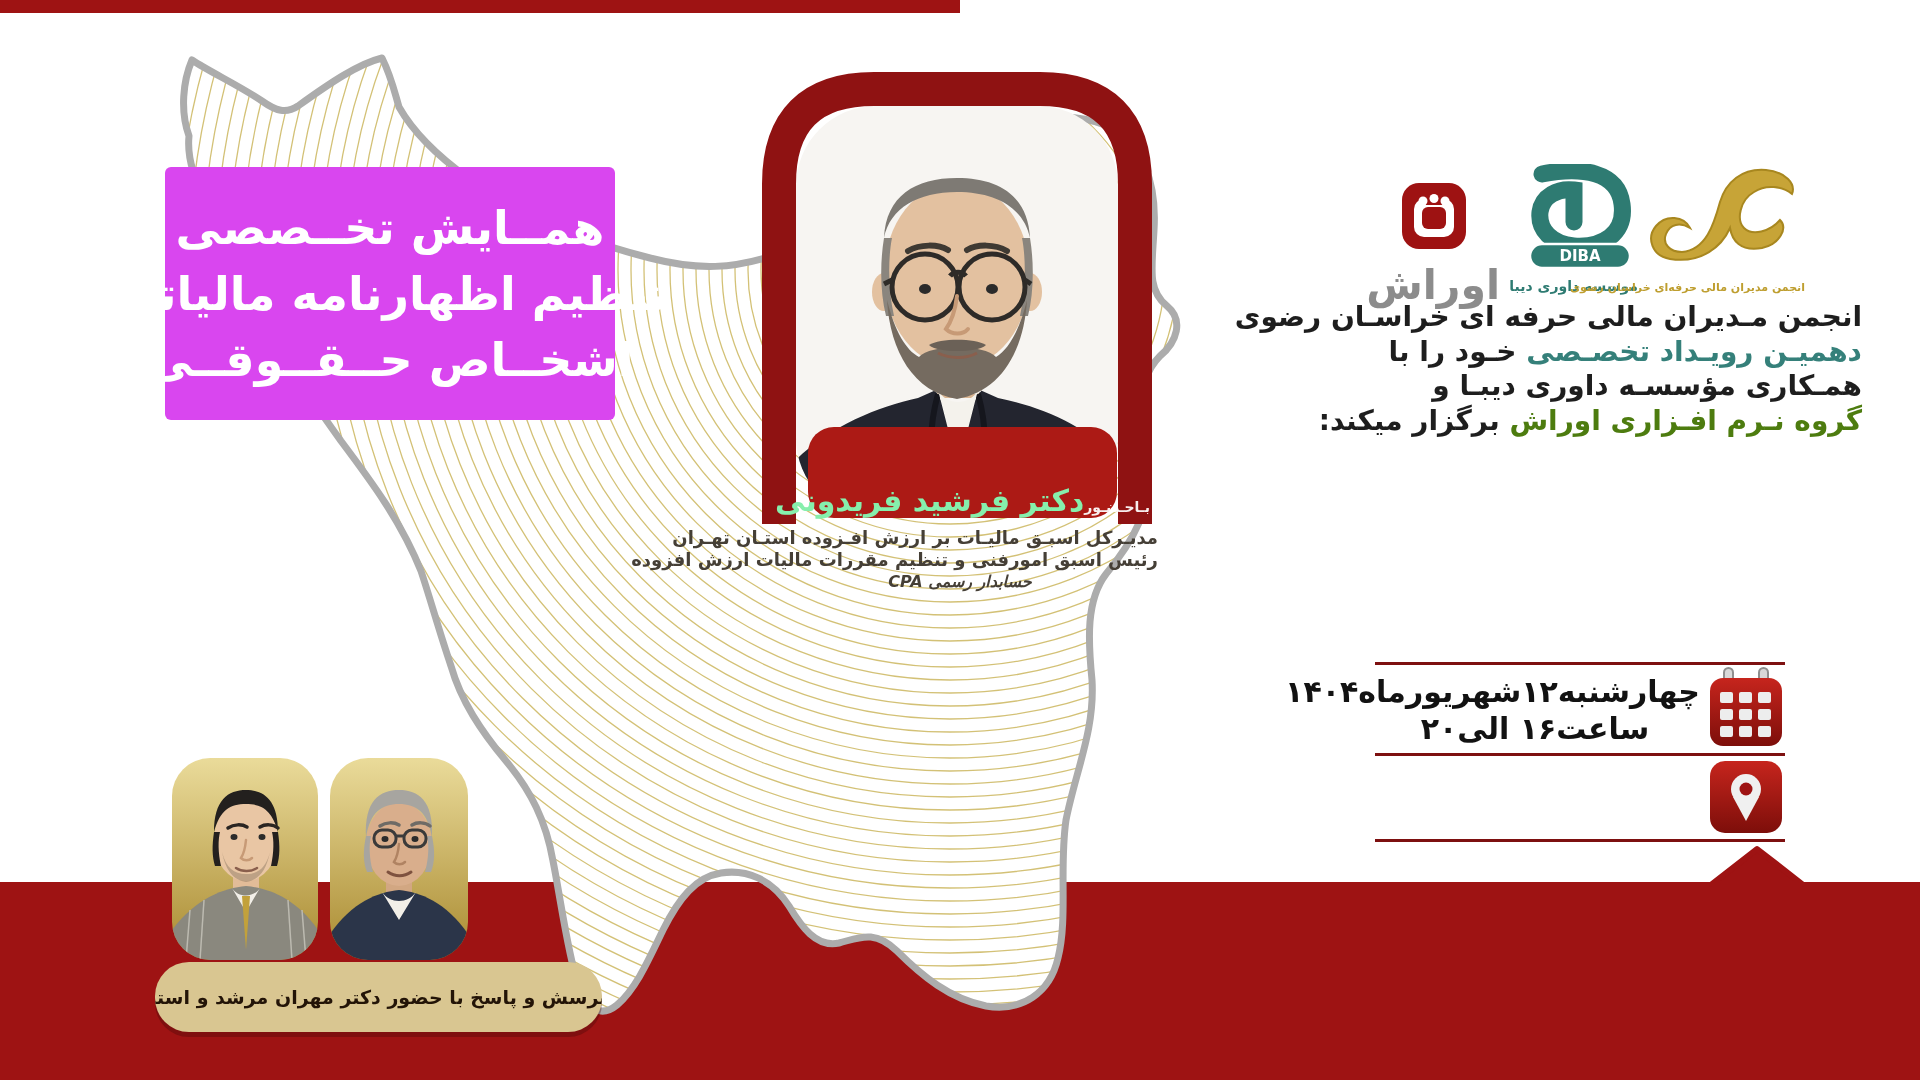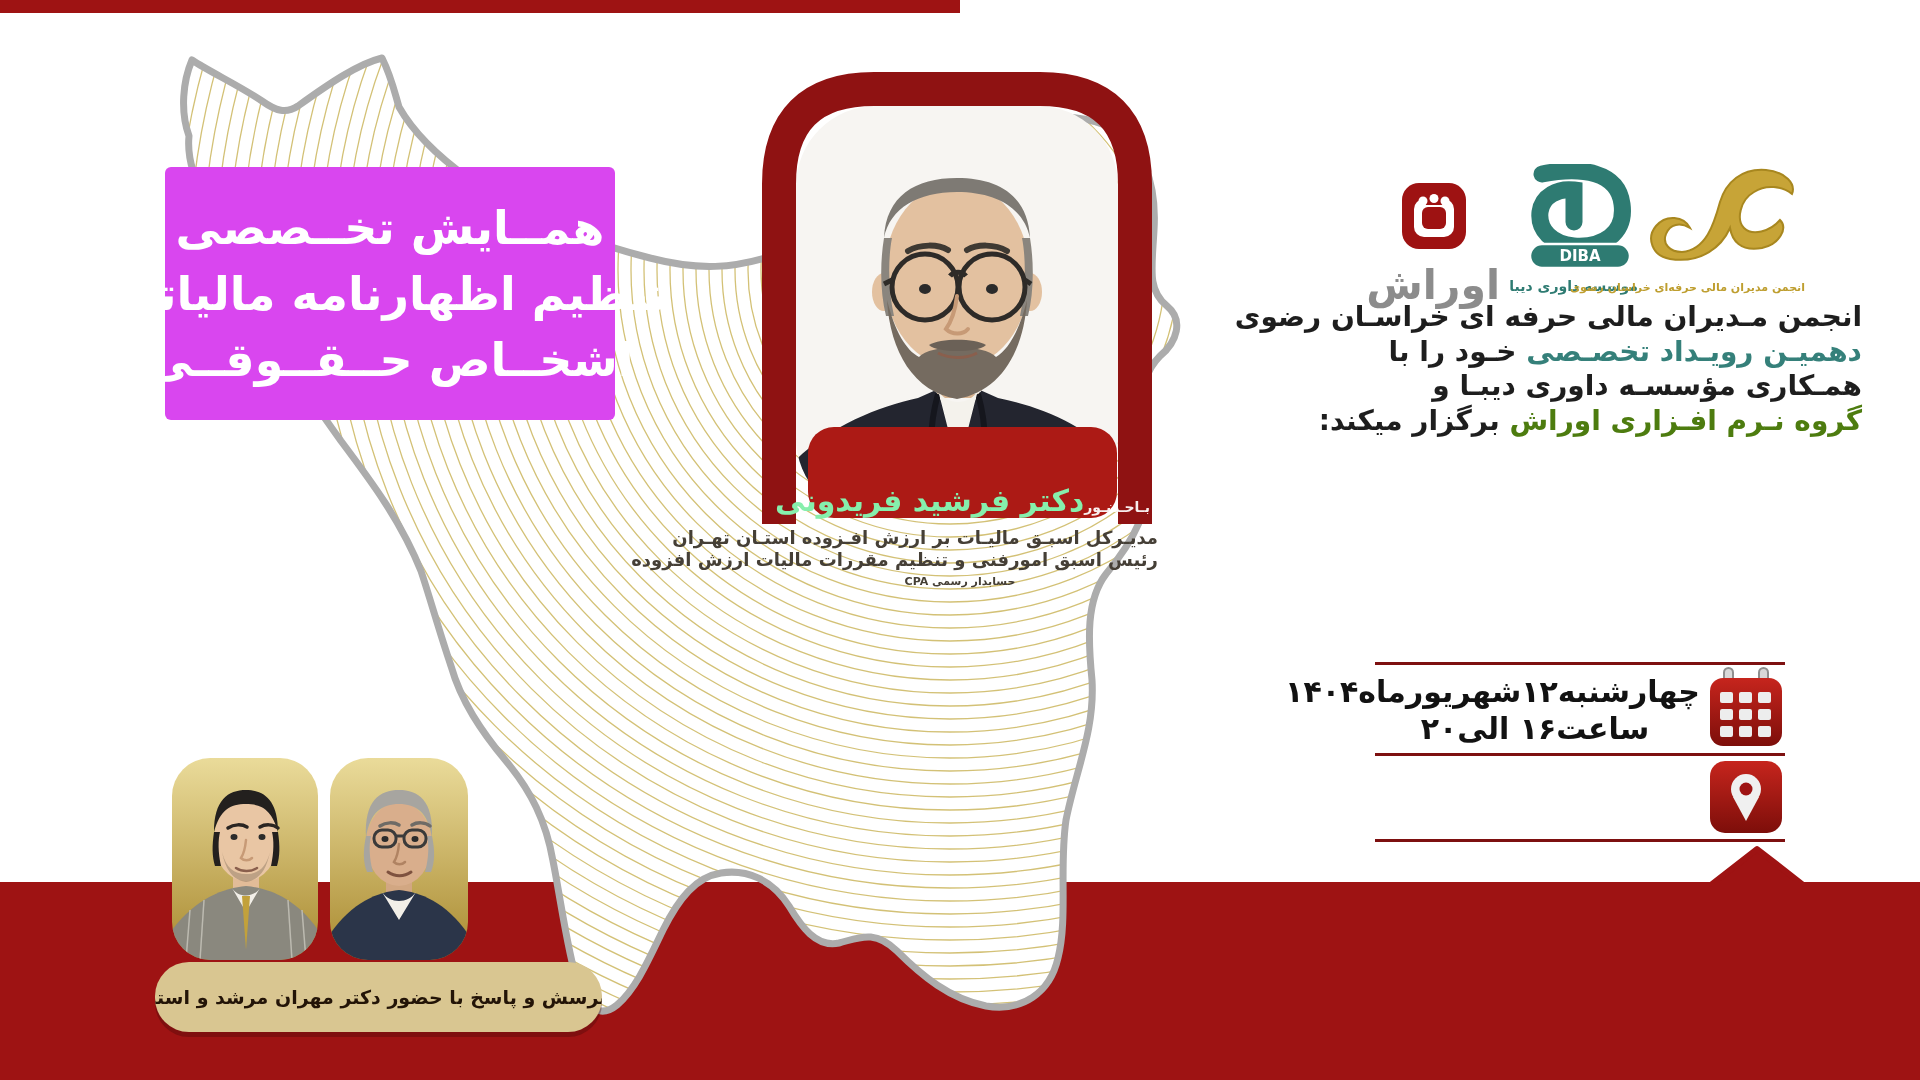--- a/index.html
+++ b/index.html
@@ -20,21 +20,21 @@
 
   
   .badge{left:808px;top:427px;width:309px;height:91px;background:#AC1A15;border-radius:26px;z-index:6;
          display:flex;align-items:flex-end;justify-content:center;direction:rtl;}
   .badge .pre{color:rgba(255,255,255,.93);font-size:14px;font-weight:bold;letter-spacing:9px;margin-bottom:3px;}
   .badge .name{color:#86efac;font-size:30px;font-weight:bold;white-space:nowrap;}
 
   .bio{left:762px;top:527px;width:396px;z-index:6;text-align:center;direction:rtl;color:#453F36;
        font-weight:600;}
   .bio .b1,.bio .b2{font-size:18px;line-height:22px;white-space:nowrap;}
-  .bio .b3{font-size:11px;line-height:22px;}
+  .bio .b3{font-size:16px;line-height:22px;font-style:italic;}
 
   
   .logo{z-index:5;text-align:center;}
   .logo-oras{left:1368px;top:181px;width:132px;}
   .oras-word{color:#8C8C8C;font-weight:bold;font-size:41px;line-height:44px;margin-top:8px;direction:rtl;}
   .logo-diba{left:1522px;top:164px;width:116px;}
   .diba-cap{color:#2E7B72;font-weight:bold;font-size:14px;margin-top:4px;direction:rtl;white-space:nowrap;}
   .logo-assoc{left:1640px;top:164px;width:165px;}
   .assoc-cap{color:#BE9E2F;font-weight:bold;font-size:11px;margin-top:3px;direction:rtl;white-space:nowrap;}
 

